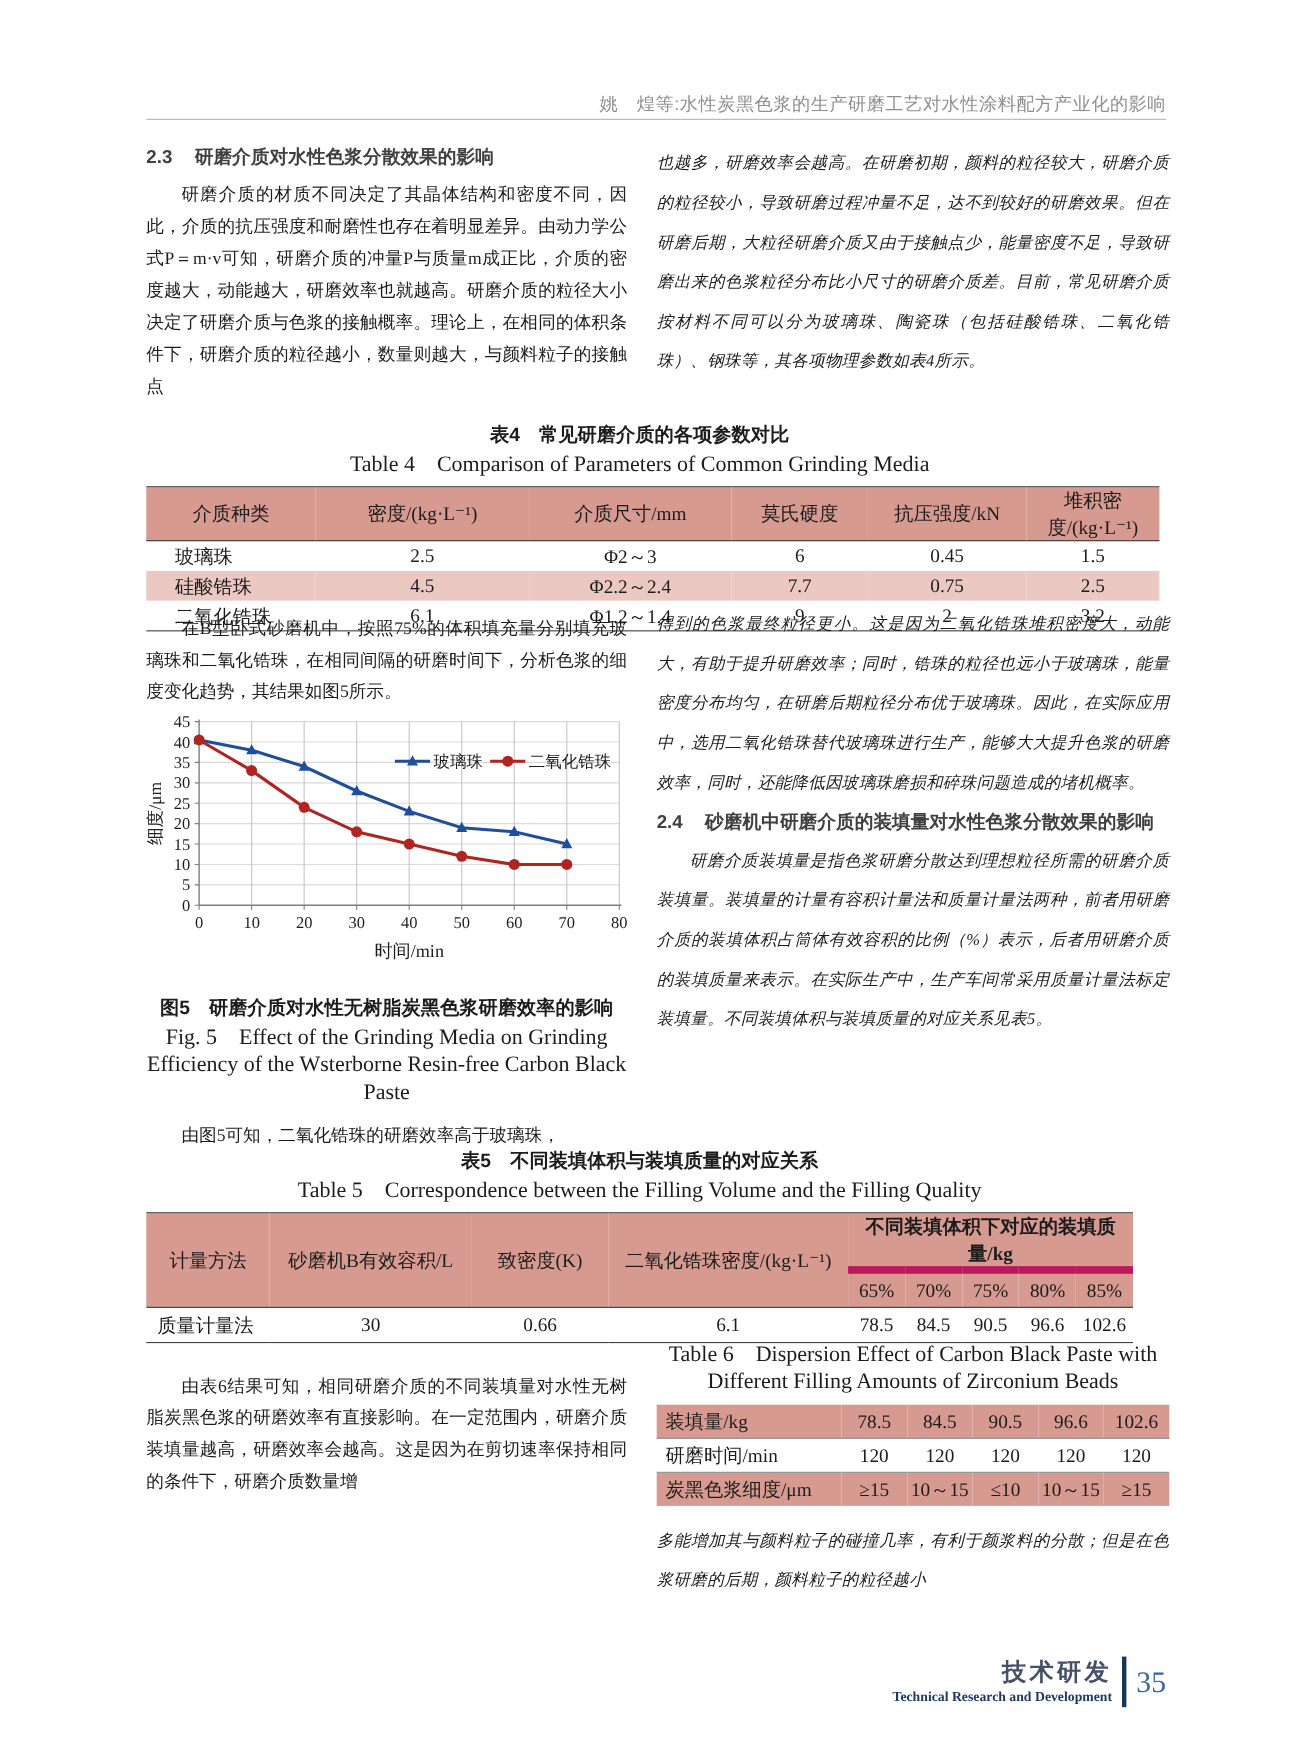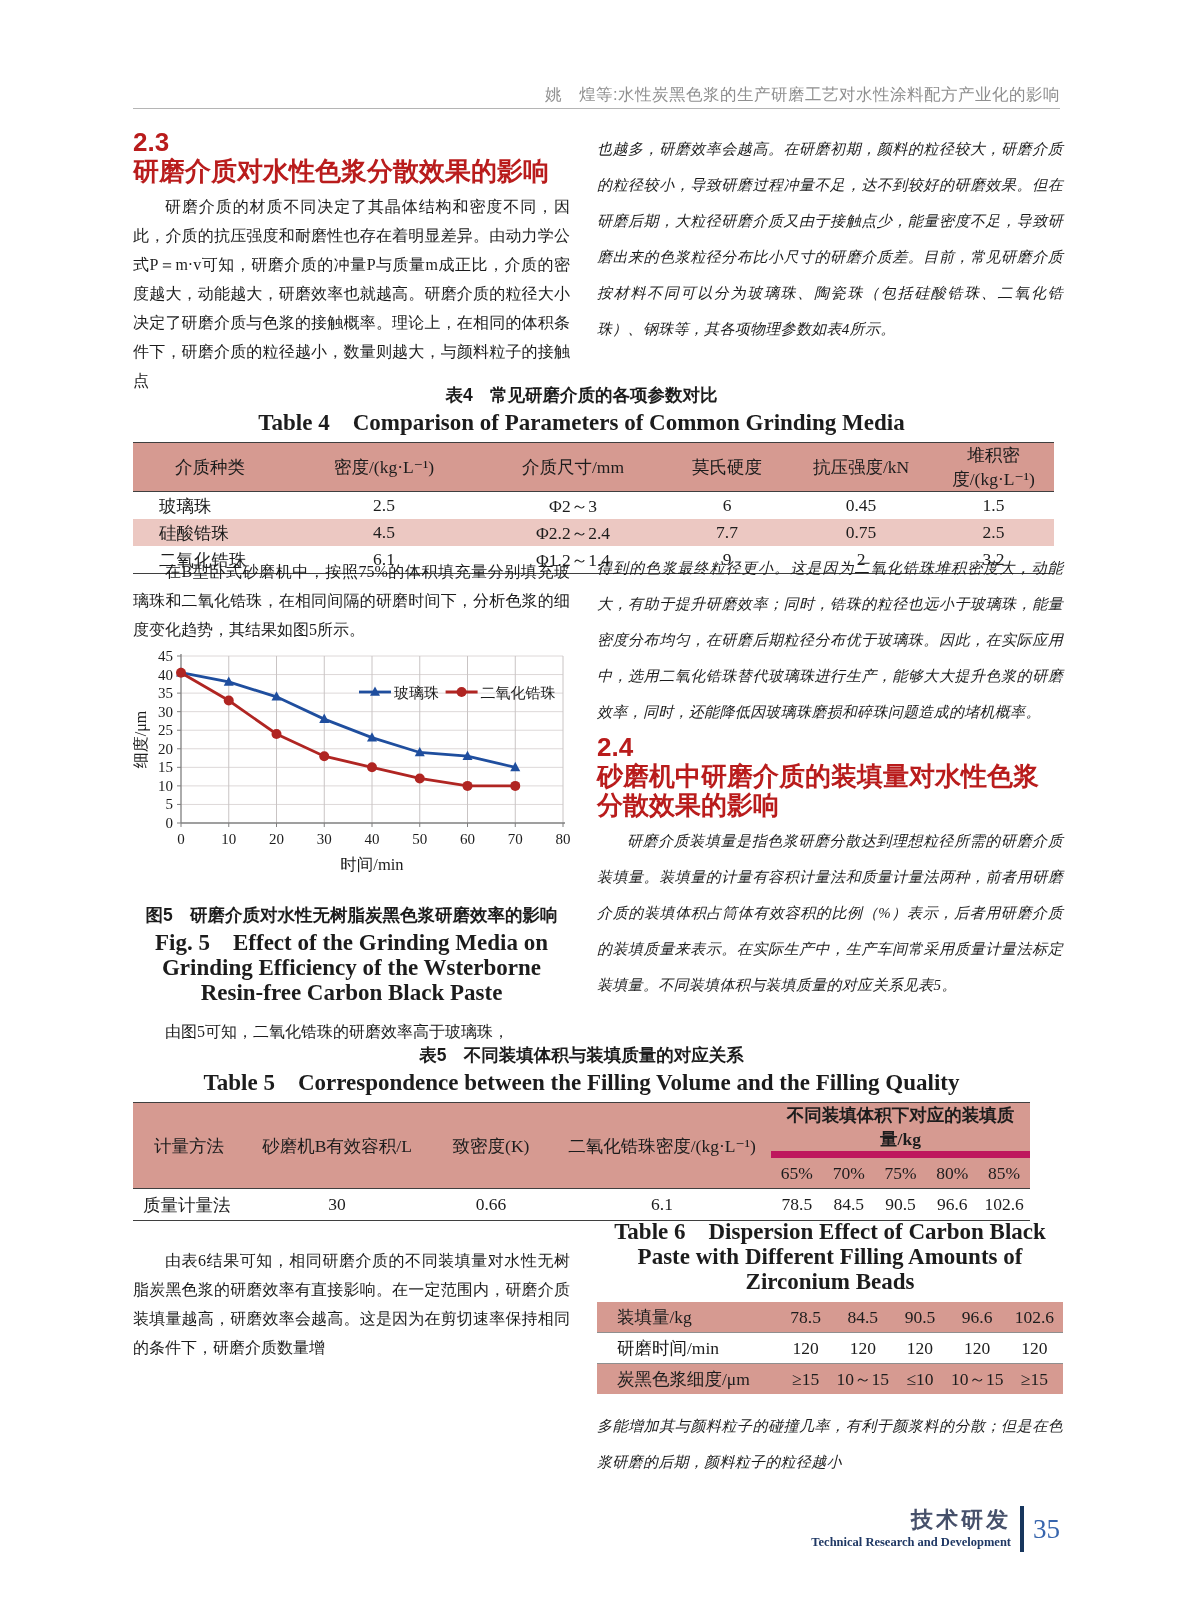--- a/index.html
+++ b/index.html
@@ -19,29 +19,29 @@
   .headrule { position:absolute; top:108px; left:133px; width:927px; border-top:1.5px solid #b5b5b5; }
 
   
   p.body { margin:0; font-size:16px; line-height:29px; text-align:justify; }
   p.indent { text-indent:2em; }
   .col-r p.body { font-size:15px; line-height:36px; letter-spacing:0.3px;font-style:italic; }
 
   
   .sec-head {
     display:flex; font-family:"Liberation Sans","DejaVu Sans",sans-serif;
-    font-weight:bold; font-size:26px; line-height:29px; color:#b91c1c;flex-direction:column;
+    font-weight:bold; font-size:17px; line-height:29px; color:#404040;
   }
   .sec-head .num { width:44px; flex:none; }
   .sec-head .ttl { flex:1; }
 
   
   .cap-cn { text-align:center; font-family:"Liberation Sans","DejaVu Sans",sans-serif;
             font-weight:bold; font-size:17.5px; line-height:23px; }
-  .cap-en { text-align:center; font-weight:bold; font-size:23px; line-height:25px; margin-top:3px; }
+  .cap-en { text-align:center; font-weight:normal; font-size:20px; line-height:25px; margin-top:3px; }
 
   
   table { border-collapse:collapse; font-size:17.5px; table-layout:fixed; }
   th { font-weight:normal; }
   th, td { text-align:center; padding:0 2px; }
 
   .t4 { width:897px; margin-top:7px; border-top:1.5px solid #3f3f3f; border-bottom:1.5px solid #3f3f3f; }
   .t4 thead th { background:#d69a91; height:38px; border-bottom:1.5px solid #3f3f3f; }
   .t4 tbody td { height:27px; }
   .t4 tbody tr:nth-child(2) { background:#ecc8c2; }
@@ -56,21 +56,21 @@
   .t5 thead th.grp { border-bottom:7px solid #be185d;font-weight:bold; }
   .t5 tbody td { height:31px; }
   .t5 tbody td:first-child { text-align:left; padding-left:10px; }
   .t5 th:nth-child(1){width:108px} .t5 th:nth-child(2){width:180px}
   .t5 th:nth-child(3){width:120px} .t5 th:nth-child(4){width:214px}
 
   .t6 { width:466px; margin-top:8px; }
   .t6 td { height:30px; }
   .t6 tr:nth-child(1), .t6 tr:nth-child(3) { background:#d69a91; }
   .t6 tr:not(:last-child) td { border-bottom:1px solid #8f8f8f; }
-  .t6 td:first-child { text-align:left; padding-left:20px; width:158px; }
+  .t6 td:first-child { text-align:left; padding-left:8px; width:158px; }
 
   
   .chart-wrap { margin-top:4px; }
   svg text { font-family:"Liberation Serif","DejaVu Serif",serif; }
 
   
   .footer { position:absolute; top:1506px; right:127px; display:flex; align-items:center; }
   .f-labels { text-align:right; margin-right:9px; }
   .f-cn { font-family:"Liberation Sans","DejaVu Sans",sans-serif; font-weight:bold;
           font-size:22px; color:#46506a; letter-spacing:3px; line-height:24px; }

